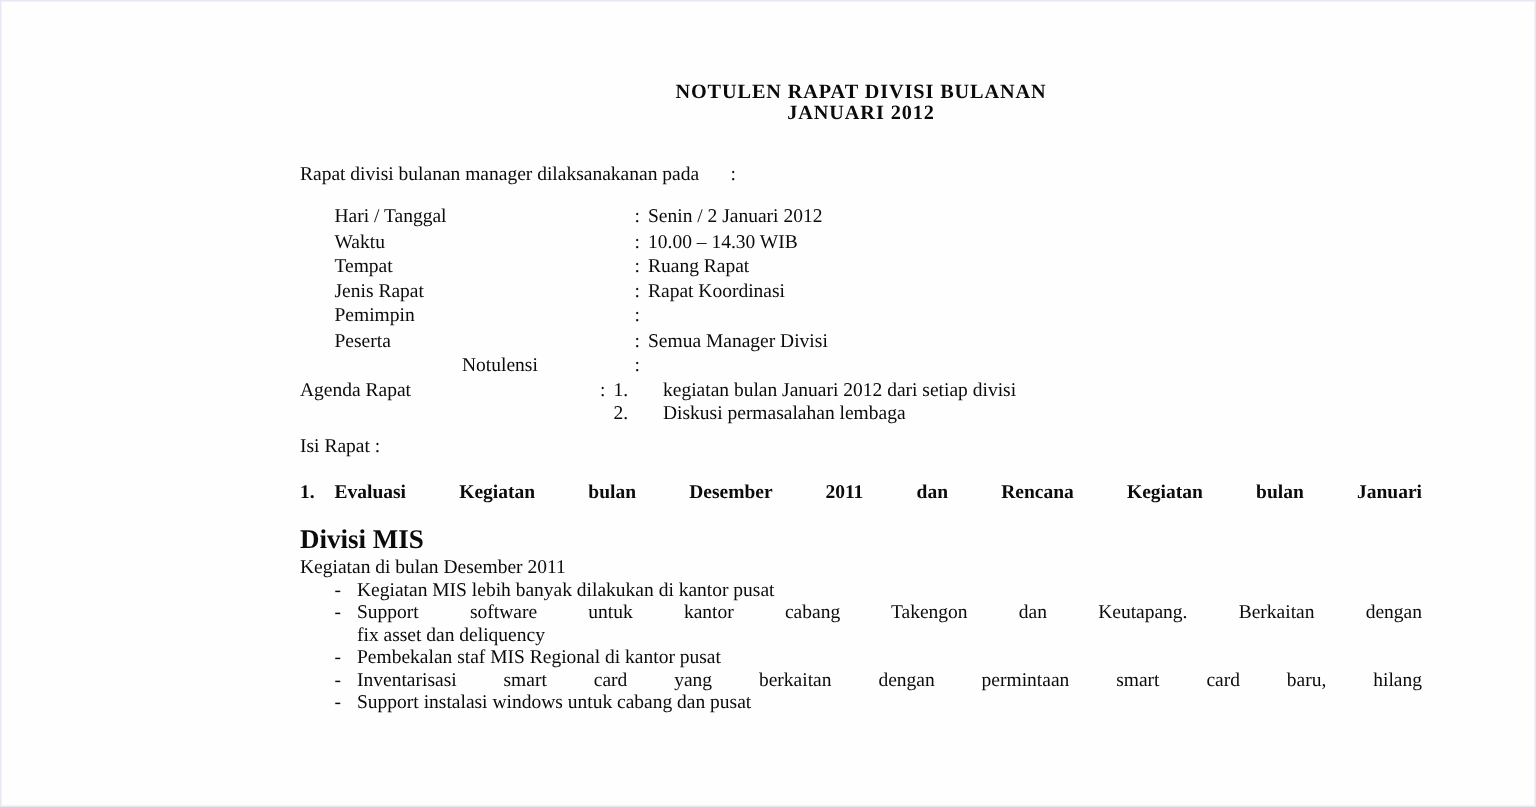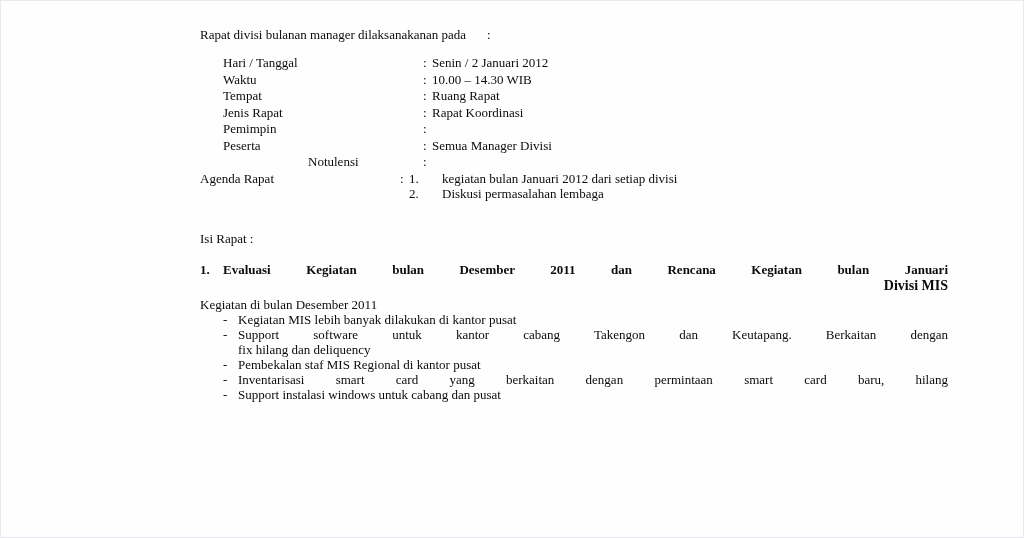--- a/index.html
+++ b/index.html
@@ -125,21 +125,21 @@
     display: block;
     text-align: justify;
     text-align-last: justify;
   }
   .agenda-item.justified > .body > .l2 {
     display: block;
   }
 
   
   .isi-rapat {
-    margin-top: 29px;
+    margin-top: 6px;
     font-size: 13px;
     line-height: 16px;
   }
   .main-item {
     margin-top: 15px;
     position: relative;
     padding-left: 23px;
     font-weight: bold;
     font-size: 13px;
     line-height: 16px;
@@ -150,24 +150,24 @@
     top: 0;
   }
   .main-item .l1 {
     display: block;
     text-align: justify;
     text-align-last: justify;
   }
   .main-item .l2 { display: block; }
 
   .divisi {
+    margin-top: 15px;
     font-weight: bold;
-    font-size: 14px;
+    font-size: 18px;
     line-height: 16px;
-    text-align: right;
   }
 
   .sub-head {
     margin-top: 3px;
     font-size: 13px;
     line-height: 15px;
   }
 
   ul.dashlist {
     list-style: none;
@@ -194,20 +194,24 @@
   }
   ul.dashlist > li .txt .l2 { display: block; }
   ul.dashlist > li .txt .single { display: block; }
 </style>
 </head>
 <body>
 
 <div class="page">
   <div class="sheet">
 
+    <div class="doc-title">
+      <span>NOTULEN RAPAT DIVISI BULANAN</span>
+      <span class="line2">JANUARI 2012</span>
+    </div>
 
     <div class="intro">
       <span class="intro-text">Rapat divisi bulanan manager dilaksanakanan pada</span>
       <span class="intro-colon">:</span>
     </div>
 
     <div class="meta">
 
       <div class="meta-row">
         <span class="meta-label">Hari / Tanggal</span>
@@ -289,21 +293,21 @@
       <li>
         <span class="dash">-</span>
         <span class="txt">
           <span class="single">Kegiatan MIS lebih banyak dilakukan di kantor pusat</span>
         </span>
       </li>
       <li>
         <span class="dash">-</span>
         <span class="txt">
           <span class="l1">Support software untuk kantor cabang Takengon dan Keutapang. Berkaitan dengan</span>
-          <span class="l2">fix hilang dan deliquency</span>
+          <span class="l2">fix asset dan deliquency</span>
         </span>
       </li>
       <li>
         <span class="dash">-</span>
         <span class="txt">
           <span class="single">Pembekalan staf MIS Regional di kantor pusat</span>
         </span>
       </li>
       <li>
         <span class="dash">-</span>

